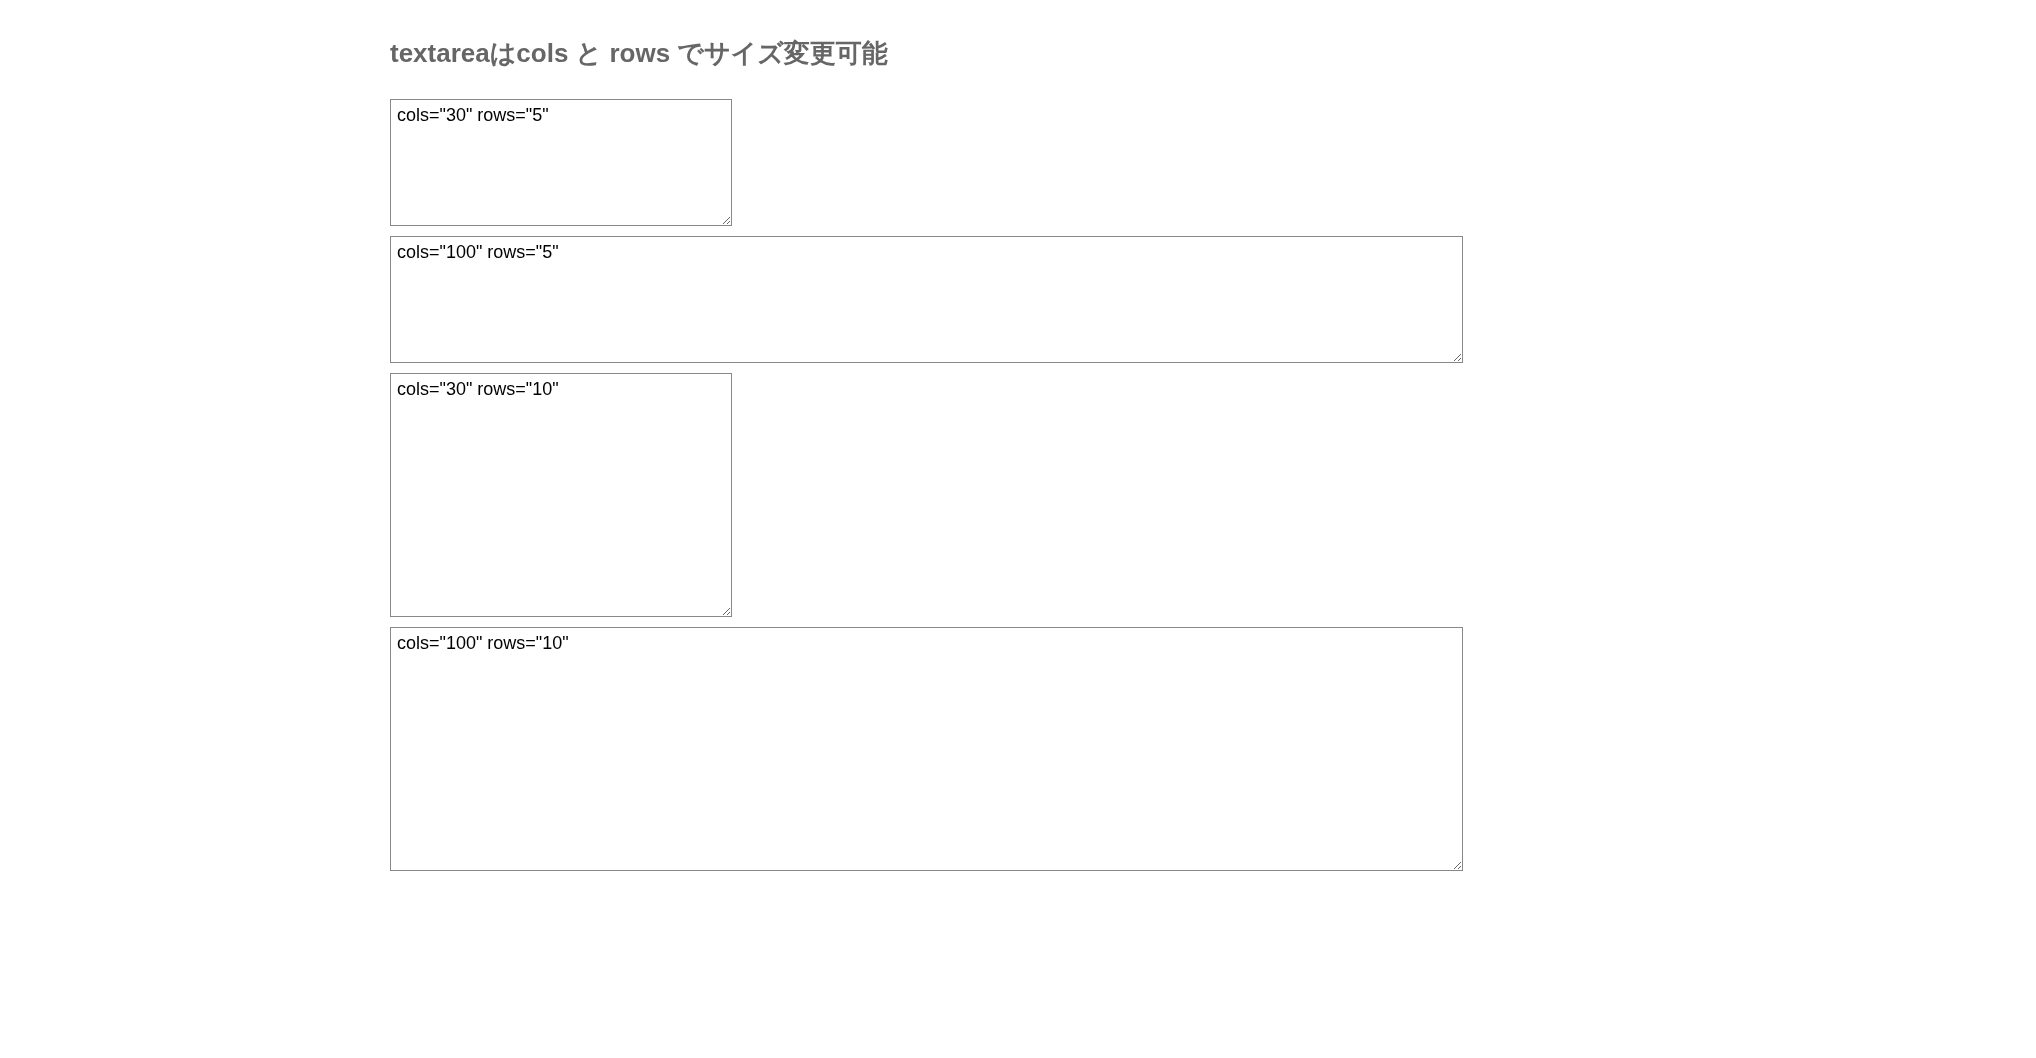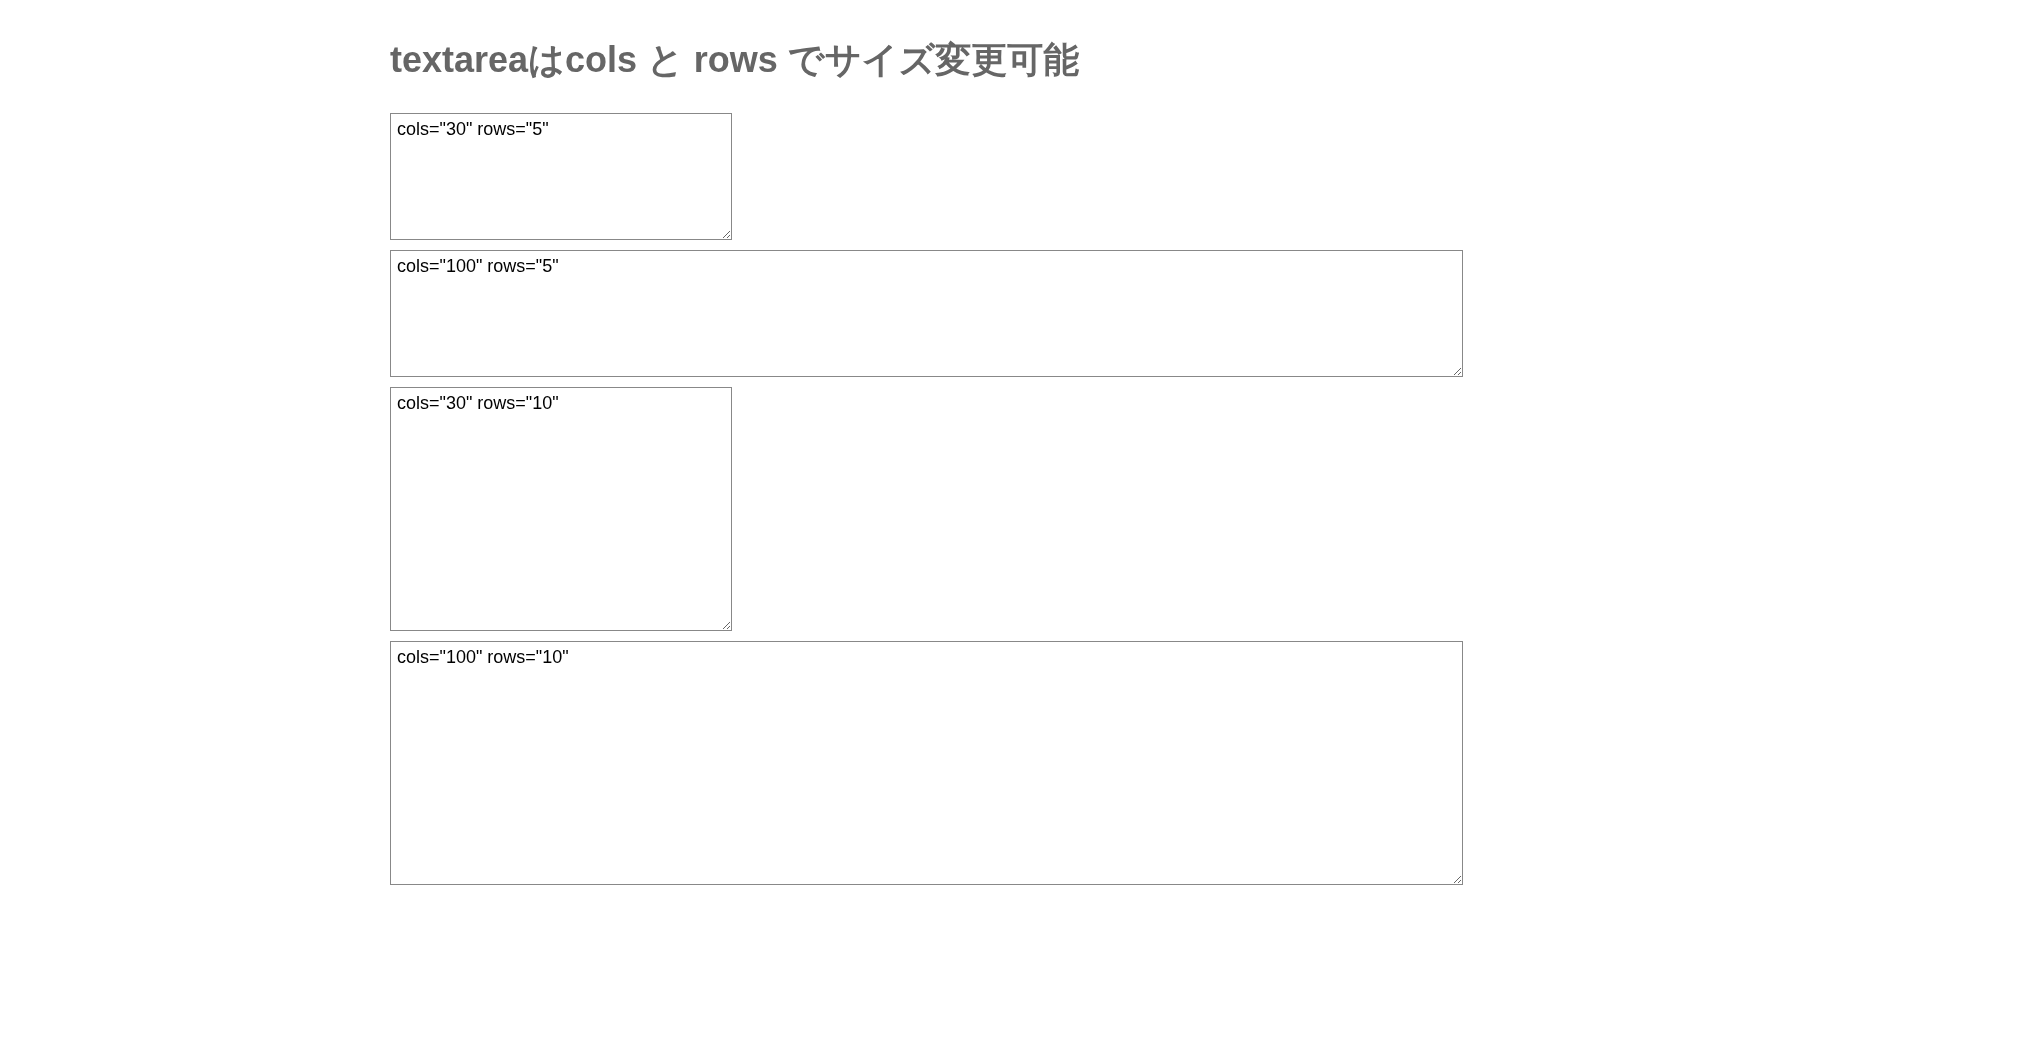--- a/index.html
+++ b/index.html
@@ -11,21 +11,21 @@
       background: #ffffff;
       font-family: -apple-system, BlinkMacSystemFont, "Helvetica Neue", Arial, "Hiragino Kaku Gothic ProN", "Hiragino Sans", Meiryo, sans-serif;
       width: 2036px;
       height: 1058px;
     }
     .container {
       padding-left: 390px;
       padding-top: 36px;
     }
     h2 {
-      font-size: 36px;
+      font-size: 26px;
       color: #666666;
       font-weight: 600;
       margin: 0 0 28px 0;
     }
     textarea {
       display: block;
       font-family: Arial, sans-serif;
       font-size: 18px;
       padding: 4px 6px;
       border: 1px solid #888888;

